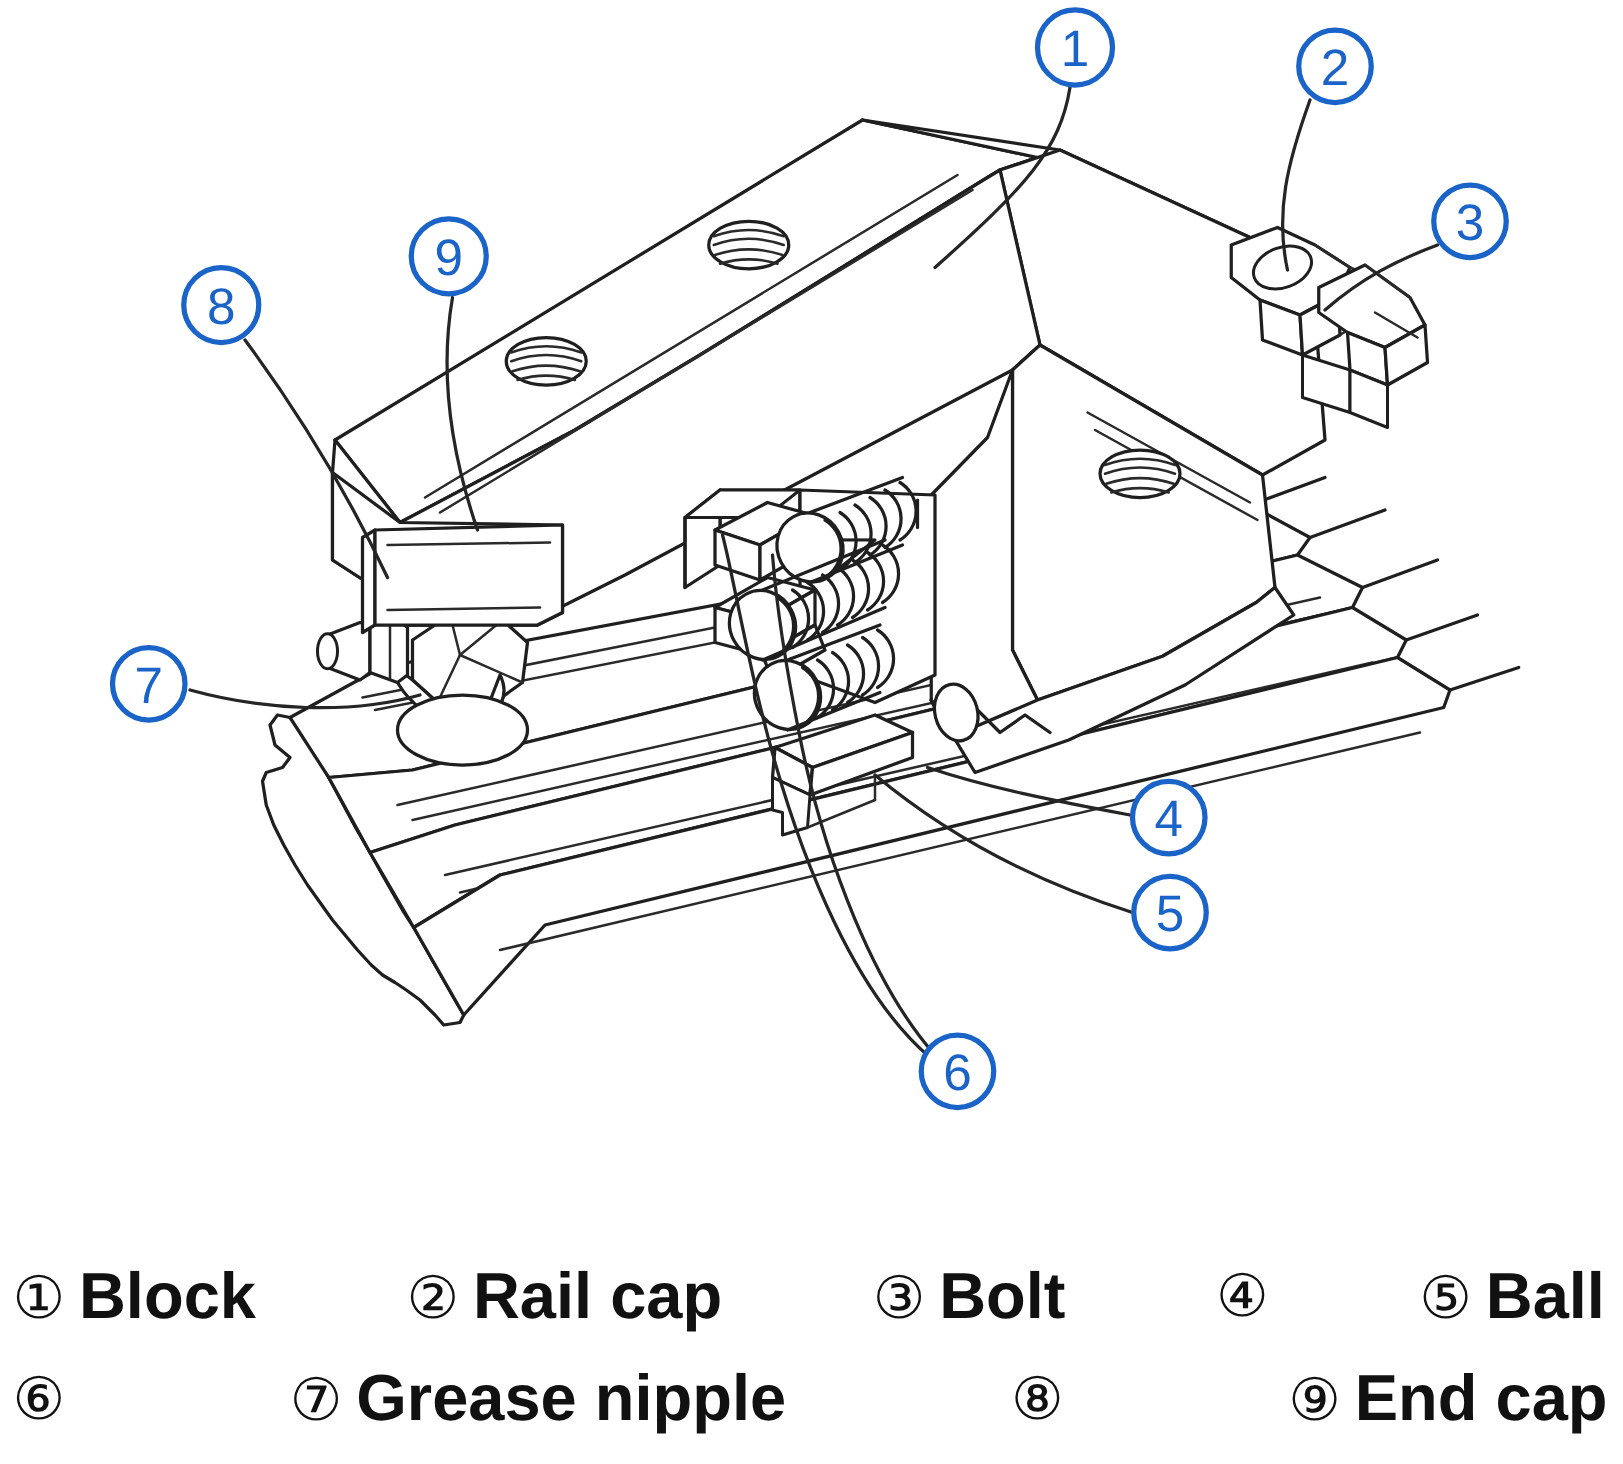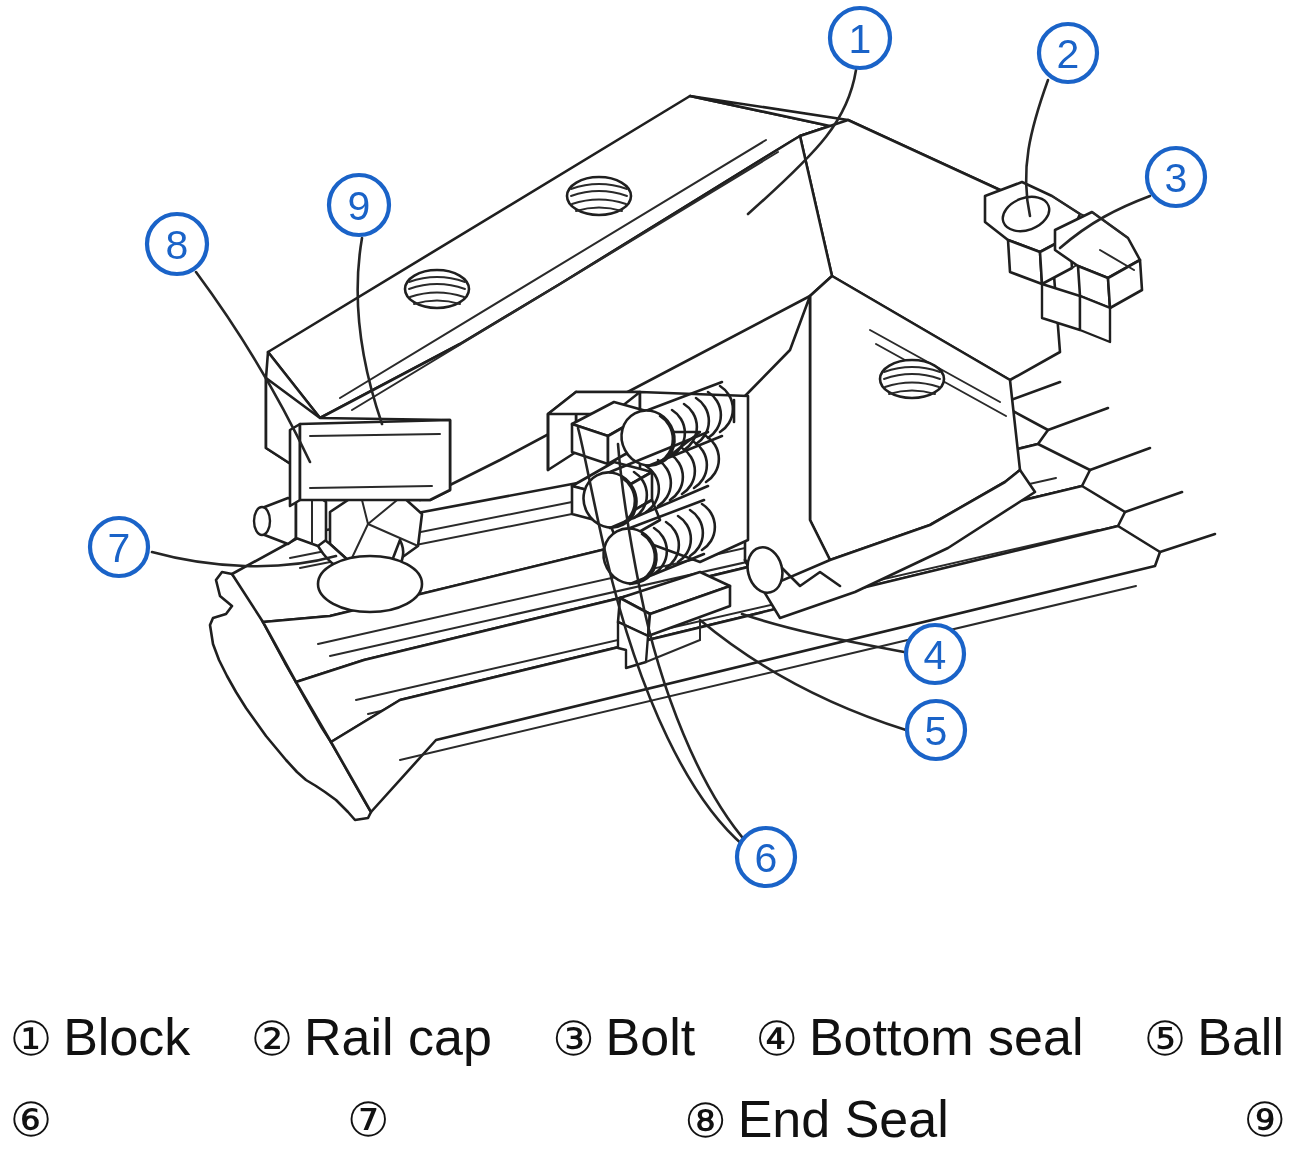--- a/index.html
+++ b/index.html
@@ -71,21 +71,21 @@
     font-family: "DejaVu Sans", sans-serif;
     letter-spacing: 0;
     color: #111111;
   }
   .legend-label {
     font-size: 52px;
     line-height: 1;
     margin-left: 11px;
     font-family: "Liberation Sans", sans-serif;
     color: #111111;
-    font-weight: 400;
+    font-weight: 700;
   }
   
 </style>
 </head>
 <body>
 
 <div id="diagram-root">
 
   <div id="drawing-area">
     <svg id="drawing-svg" viewBox="0 0 1298 985" xmlns="http://www.w3.org/2000/svg">
@@ -412,37 +412,37 @@
       <div class="legend-item">
         <span class="legend-num">②</span>
         <span class="legend-label">Rail cap</span>
       </div>
       <div class="legend-item">
         <span class="legend-num">③</span>
         <span class="legend-label">Bolt</span>
       </div>
       <div class="legend-item">
         <span class="legend-num">④</span>
-        <span class="legend-label">Bottom seal</span>
       </div>
       <div class="legend-item">
         <span class="legend-num">⑤</span>
         <span class="legend-label">Ball</span>
       </div>
     </div>
     <div class="legend-row row-2">
       <div class="legend-item">
         <span class="legend-num">⑥</span>
       </div>
       <div class="legend-item">
         <span class="legend-num">⑦</span>
+        <span class="legend-label">Grease nipple</span>
       </div>
       <div class="legend-item">
         <span class="legend-num">⑧</span>
-        <span class="legend-label">End Seal</span>
       </div>
       <div class="legend-item">
         <span class="legend-num">⑨</span>
+        <span class="legend-label">End cap</span>
       </div>
     </div>
   </div>
 
 </div>
 
 </body></html>

